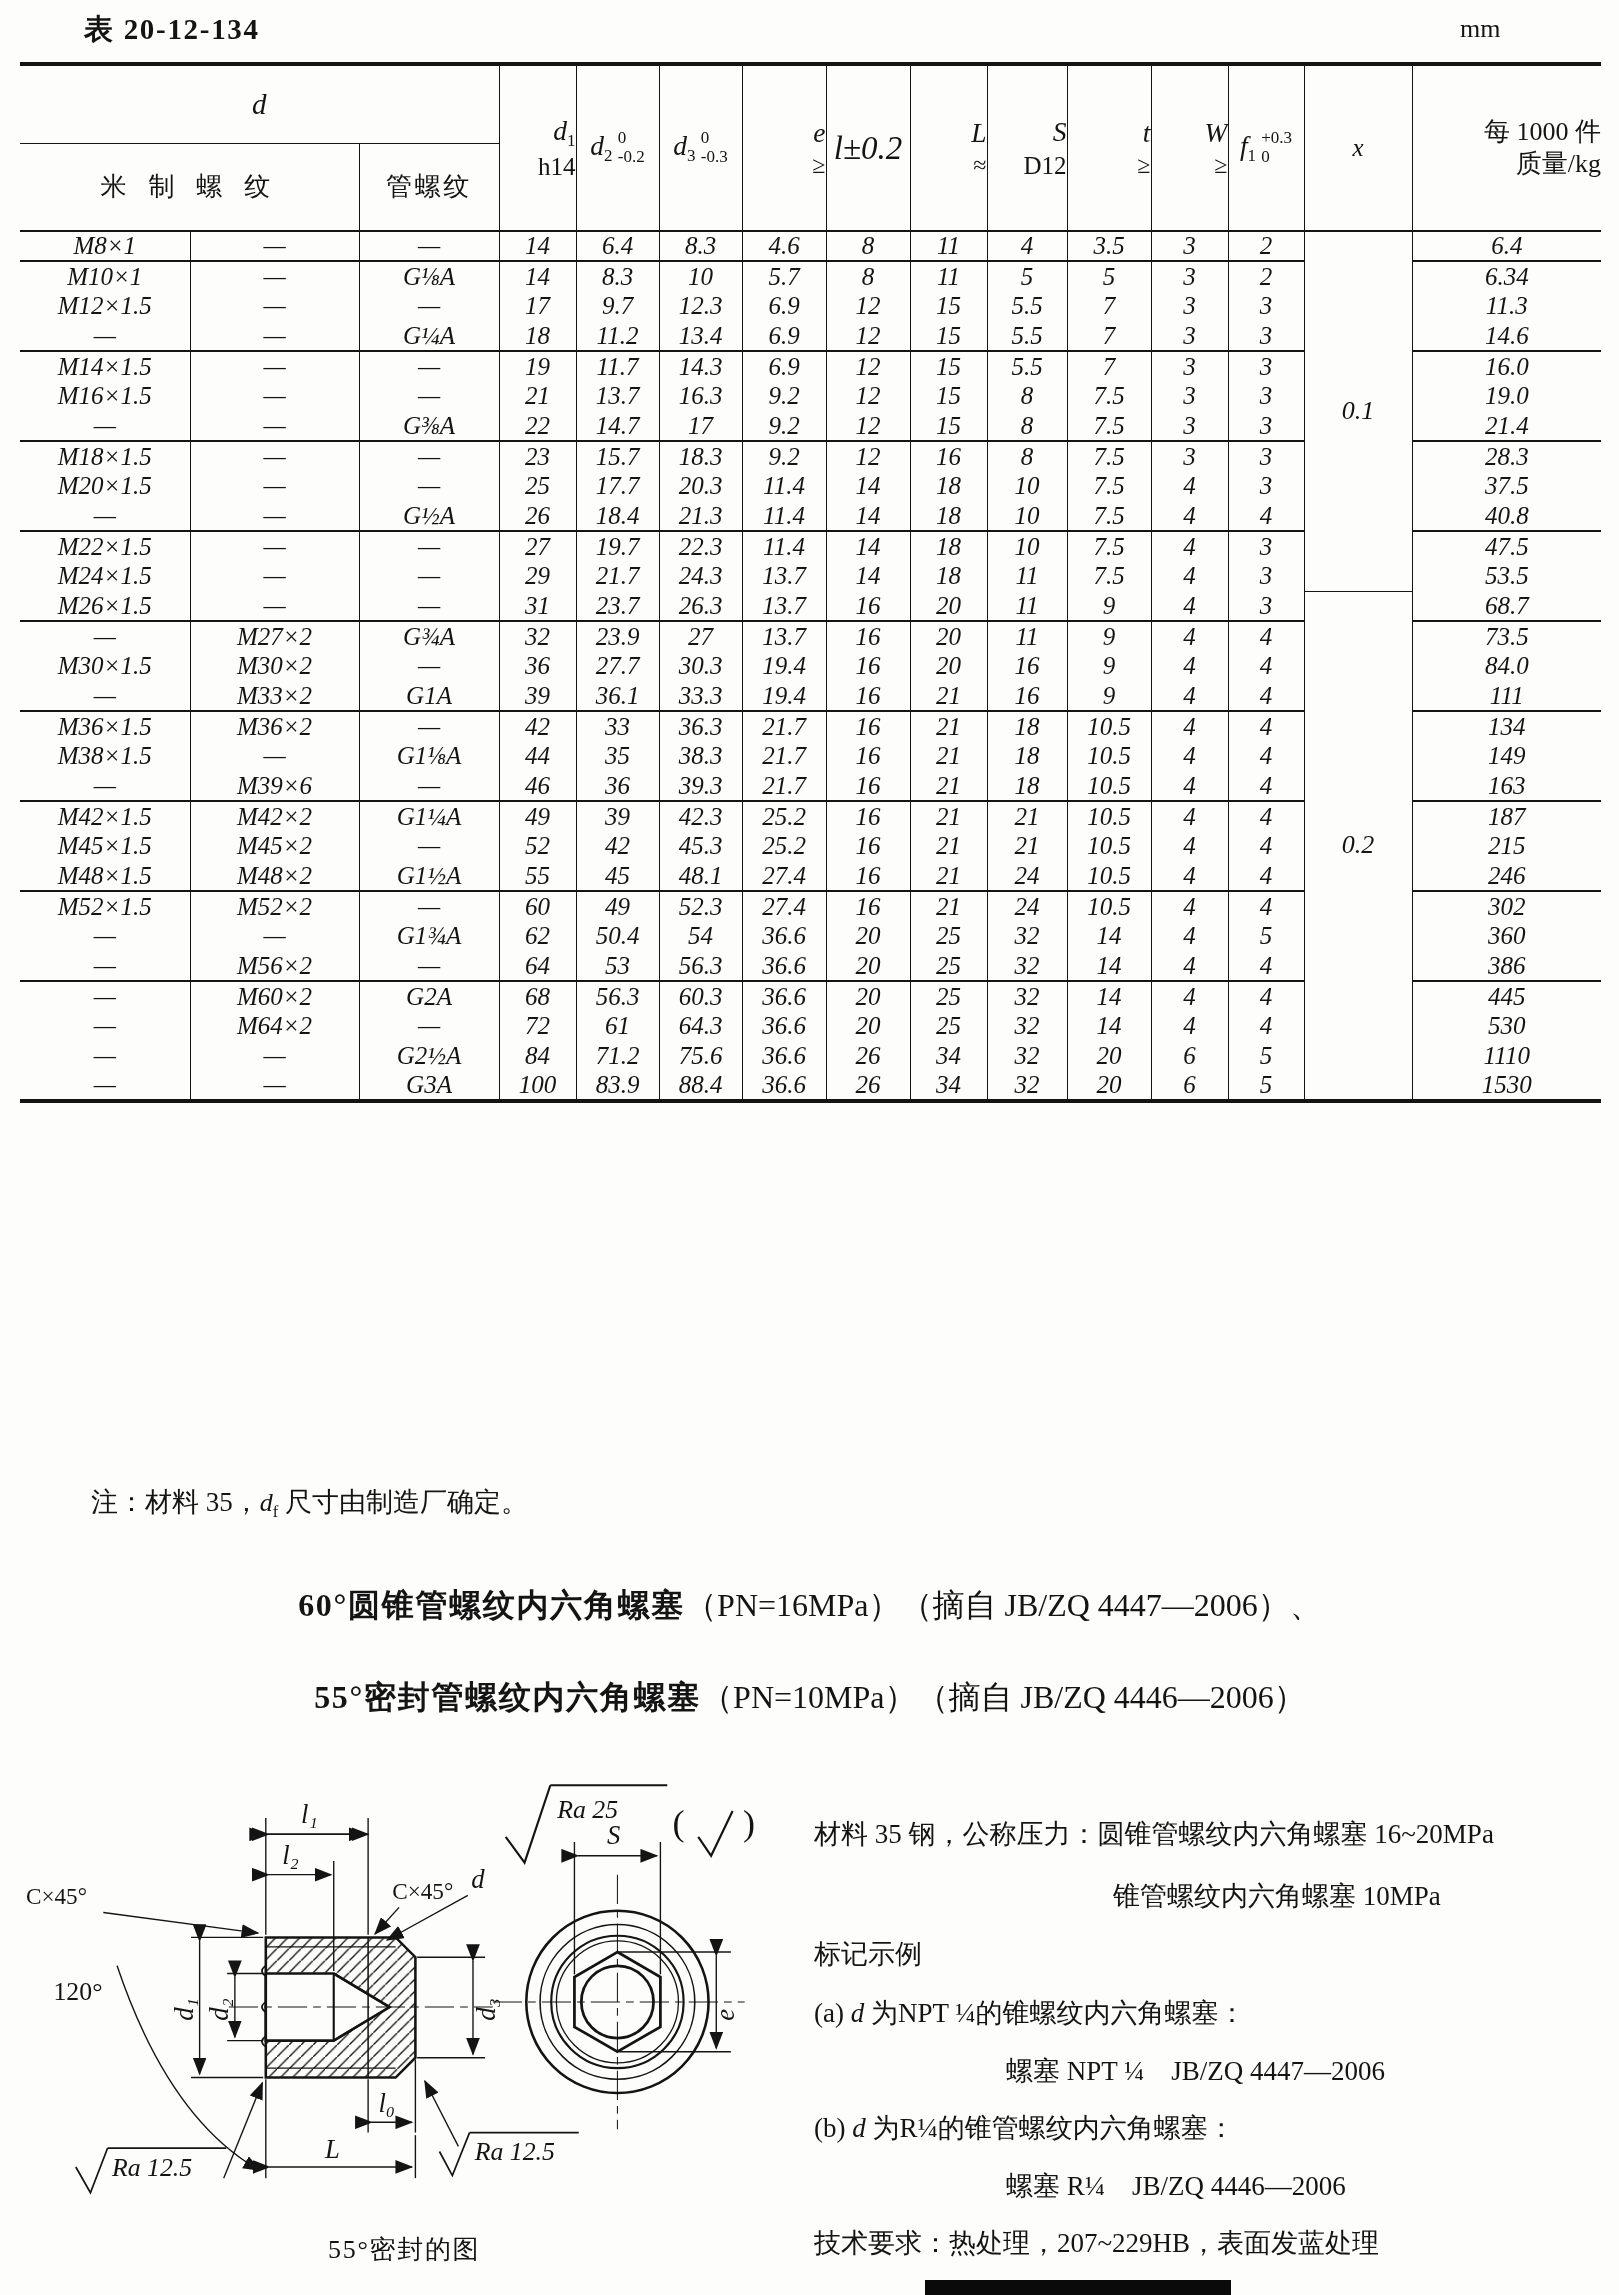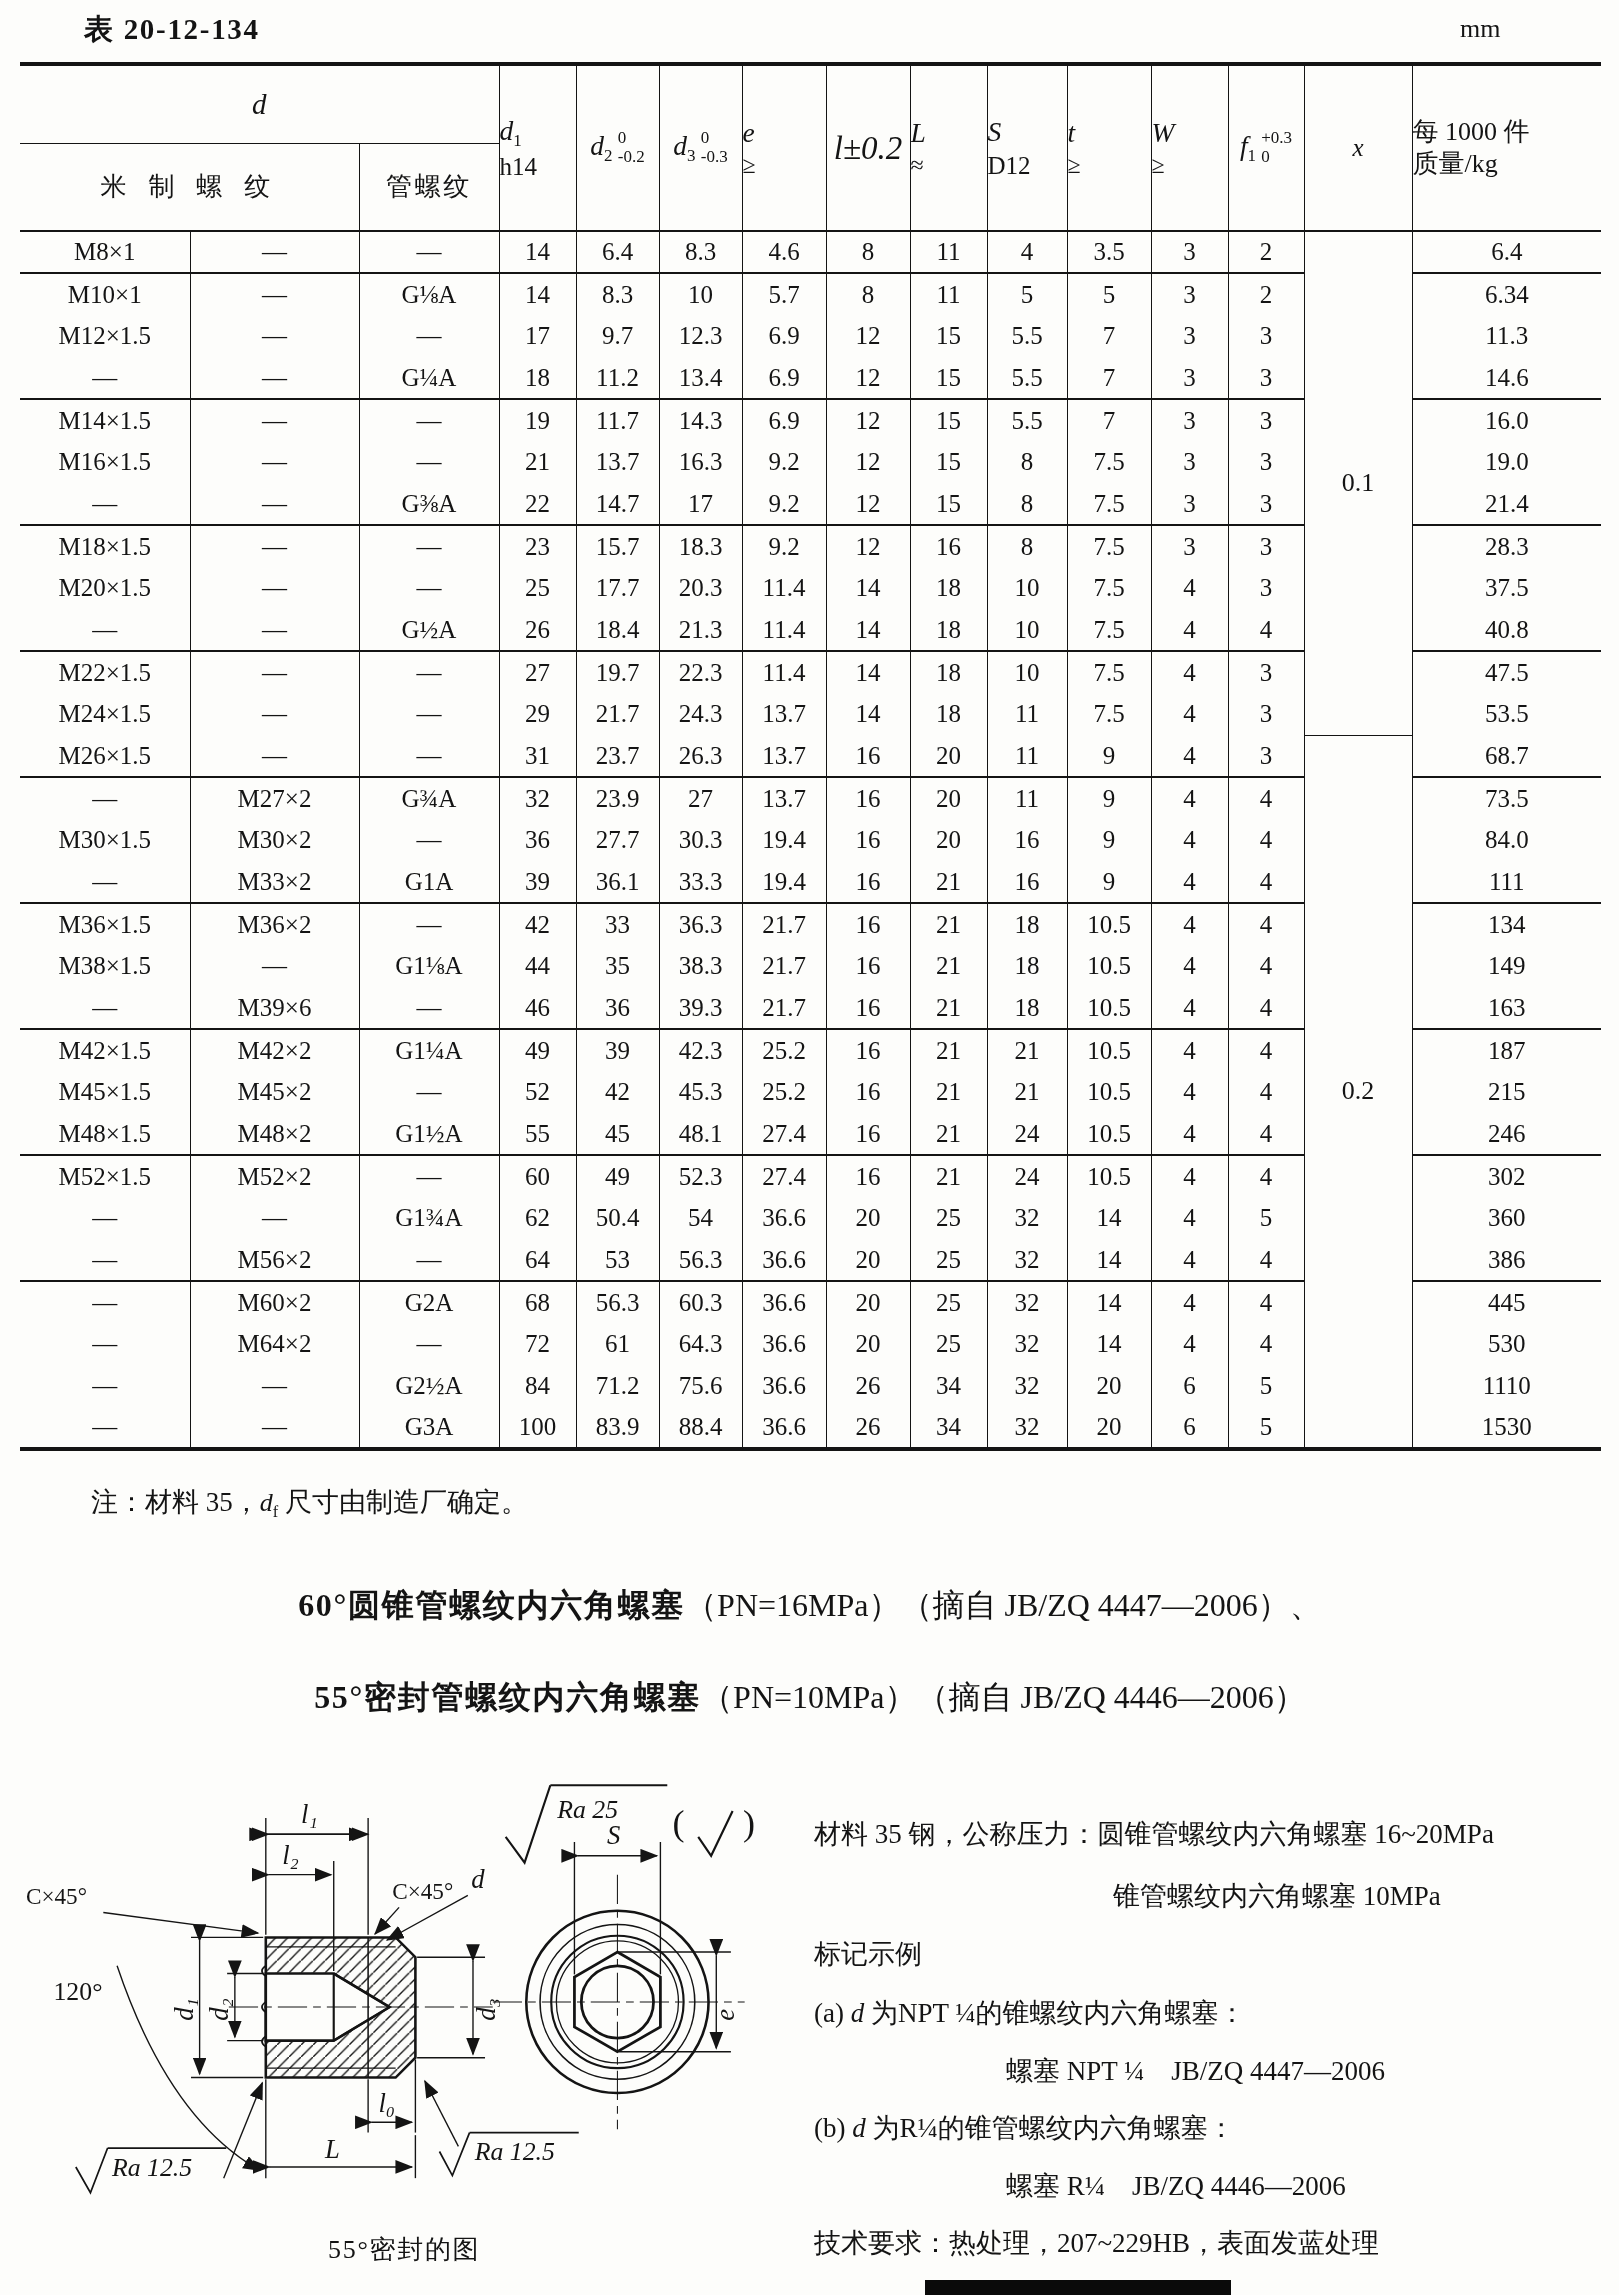--- a/index.html
+++ b/index.html
@@ -27,25 +27,25 @@
     padding:0; text-align:center; vertical-align:middle;
     font-weight:normal; font-size:25px; overflow:hidden;
   }
   .tbl tr > *:first-child { border-left:none; }
   .tbl tr > *:last-child  { border-right:none; }
   .tbl thead th { border-bottom:2.6px solid #141414; }
   .tbl thead th.dhead { border-bottom:1.7px solid #141414; font-size:29px; font-style:italic; }
   .tbl thead tr.h1 { height:79px; }
   .tbl thead tr.h2 { height:88px; }
   .tbl thead .cjk { font-size:26px; letter-spacing:7.7px; }
-  .tbl tbody tr { height:42px; }
+  .tbl tbody tr { height:30px;font-style:italic; }
   .tbl tbody tr.gs > td { border-top:2.6px solid #141414; }
   .tbl tbody td.xcell { font-size:26px; }
   .tbl tbody td.xtop { border-top:1.7px solid #141414; }
-  .stack { display:flex; flex-direction:column; align-items:flex-start; line-height:1.25; }
+  .stack { display:flex; flex-direction:column; align-items:flex-end; line-height:1.25; }
   .hrow { display:flex; flex-direction:row; align-items:center; justify-content:center; gap:5.2px; }
   .sym { font-style:italic; font-size:27.5px; }
   .tolstack { display:flex; flex-direction:column; align-items:flex-start; font-size:17px; line-height:1.1; }
   sub { font-size:17px; }
   .ge { font-size:24px; }
 
   
   .note { left:91px; top:1484px; font-size:27px; }
 
   

